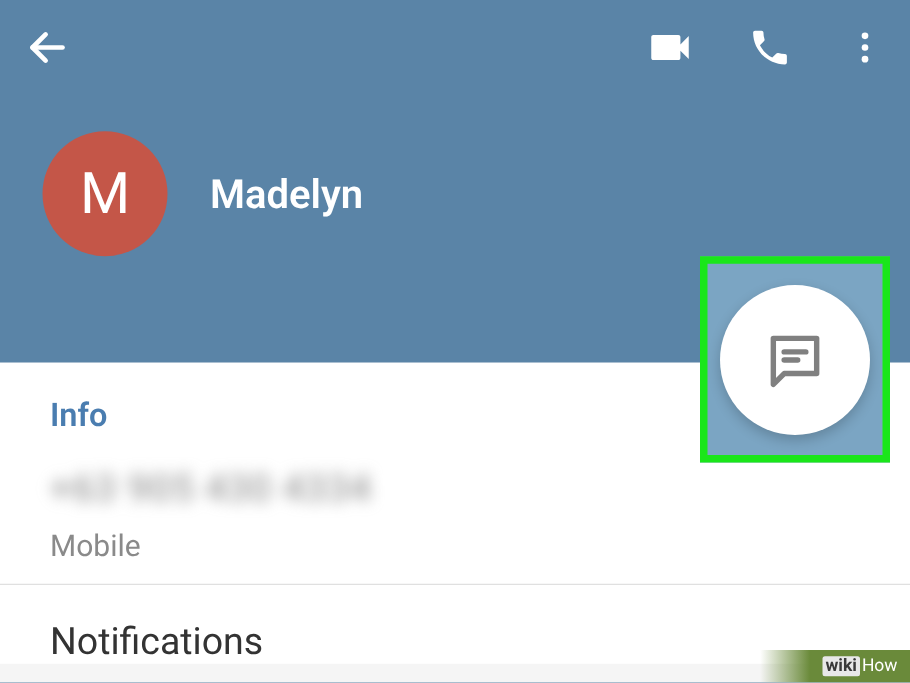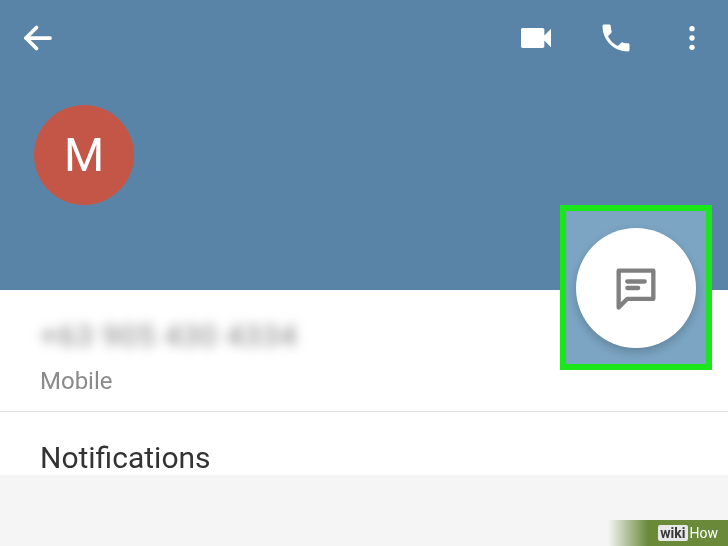--- a/index.html
+++ b/index.html
@@ -155,24 +155,26 @@
     <div class="toolbar-icon">
       <svg width="32" height="32" viewBox="0 0 24 24" fill="currentColor">
           <circle cx="12" cy="5" r="2"></circle>
           <circle cx="12" cy="12" r="2"></circle>
           <circle cx="12" cy="19" r="2"></circle>
         </svg>
     </div>
   </div>
   <div class="profile-row">
     <div class="avatar">M</div>
+    <div class="contact-name">Madelyn</div>
   </div>
 </div>
 
 <div class="content">
+  <div class="section-title">Info</div>
   <div class="phone">+63 905 430 4334</div>
   <div class="label">Mobile</div>
   <div class="divider"></div>
   <div class="notifications">Notifications</div>
 </div>
 
 <div class="fab-wrap">
   <div class="fab">
     <svg width="52" height="52" viewBox="0 0 24 24" fill="none" stroke="#808080" stroke-width="2" stroke-linecap="round" stroke-linejoin="round">
         <path d="M4 4h16v13H8l-4 4V4z"></path>

